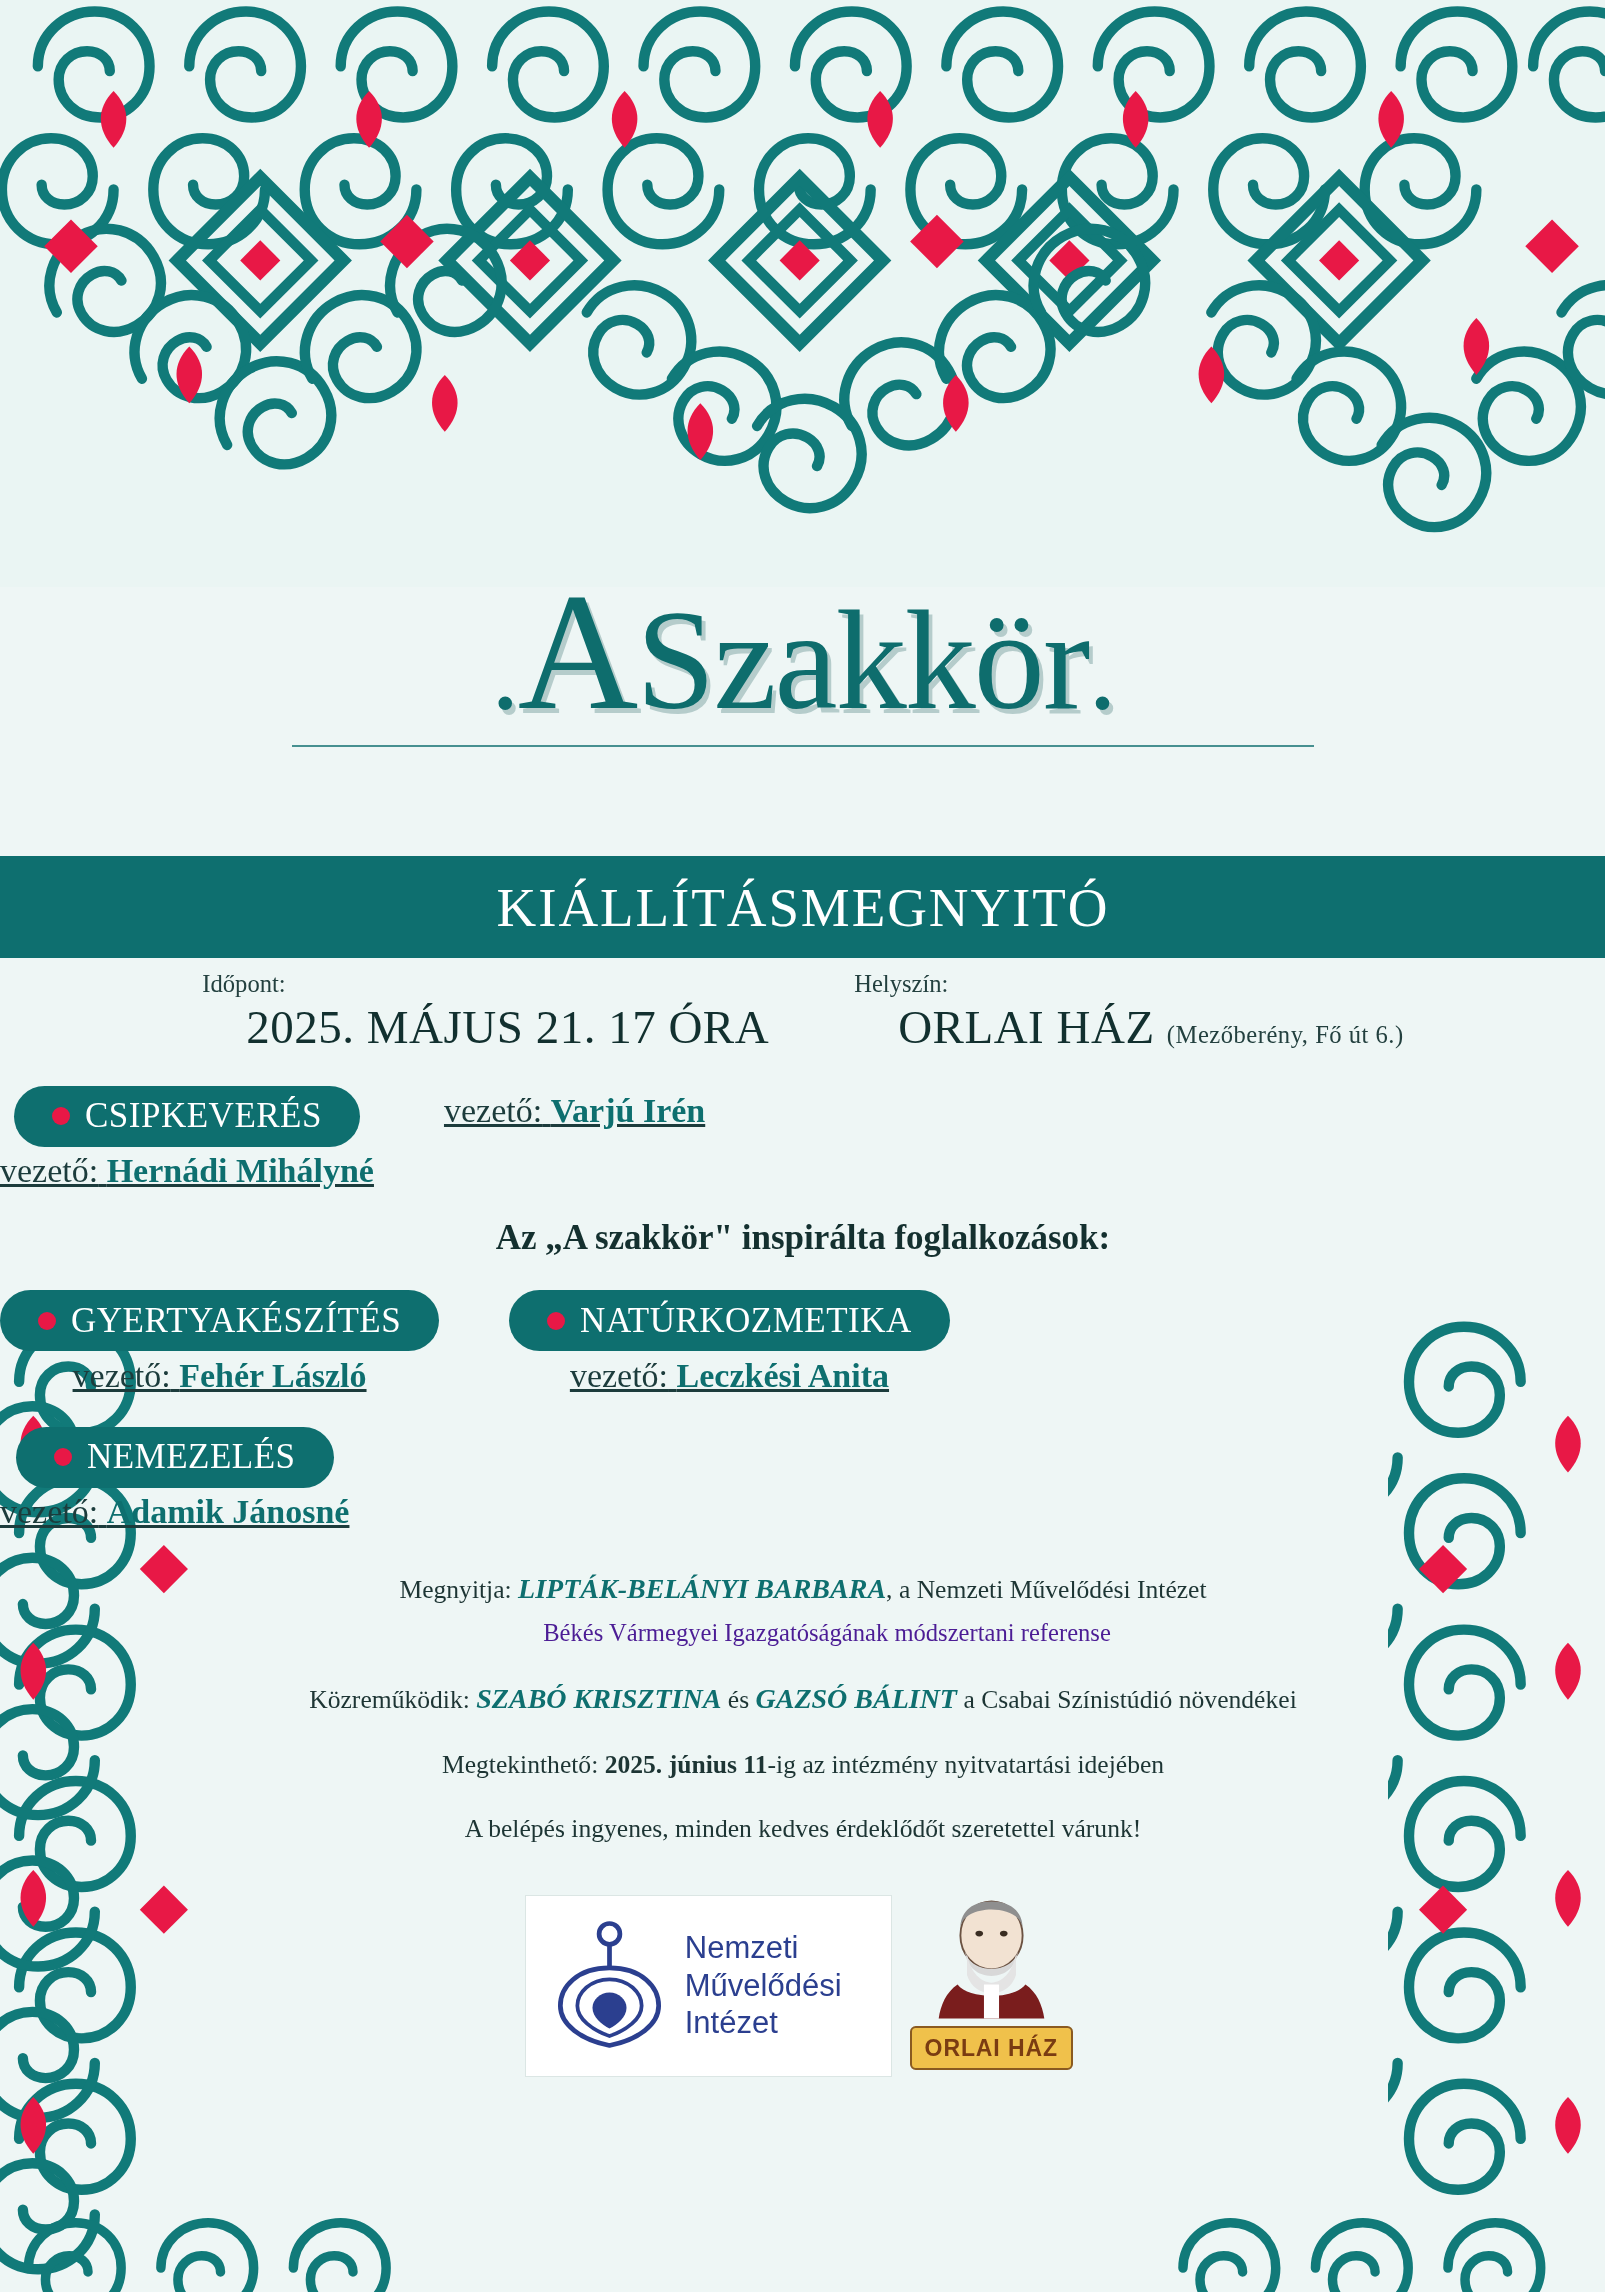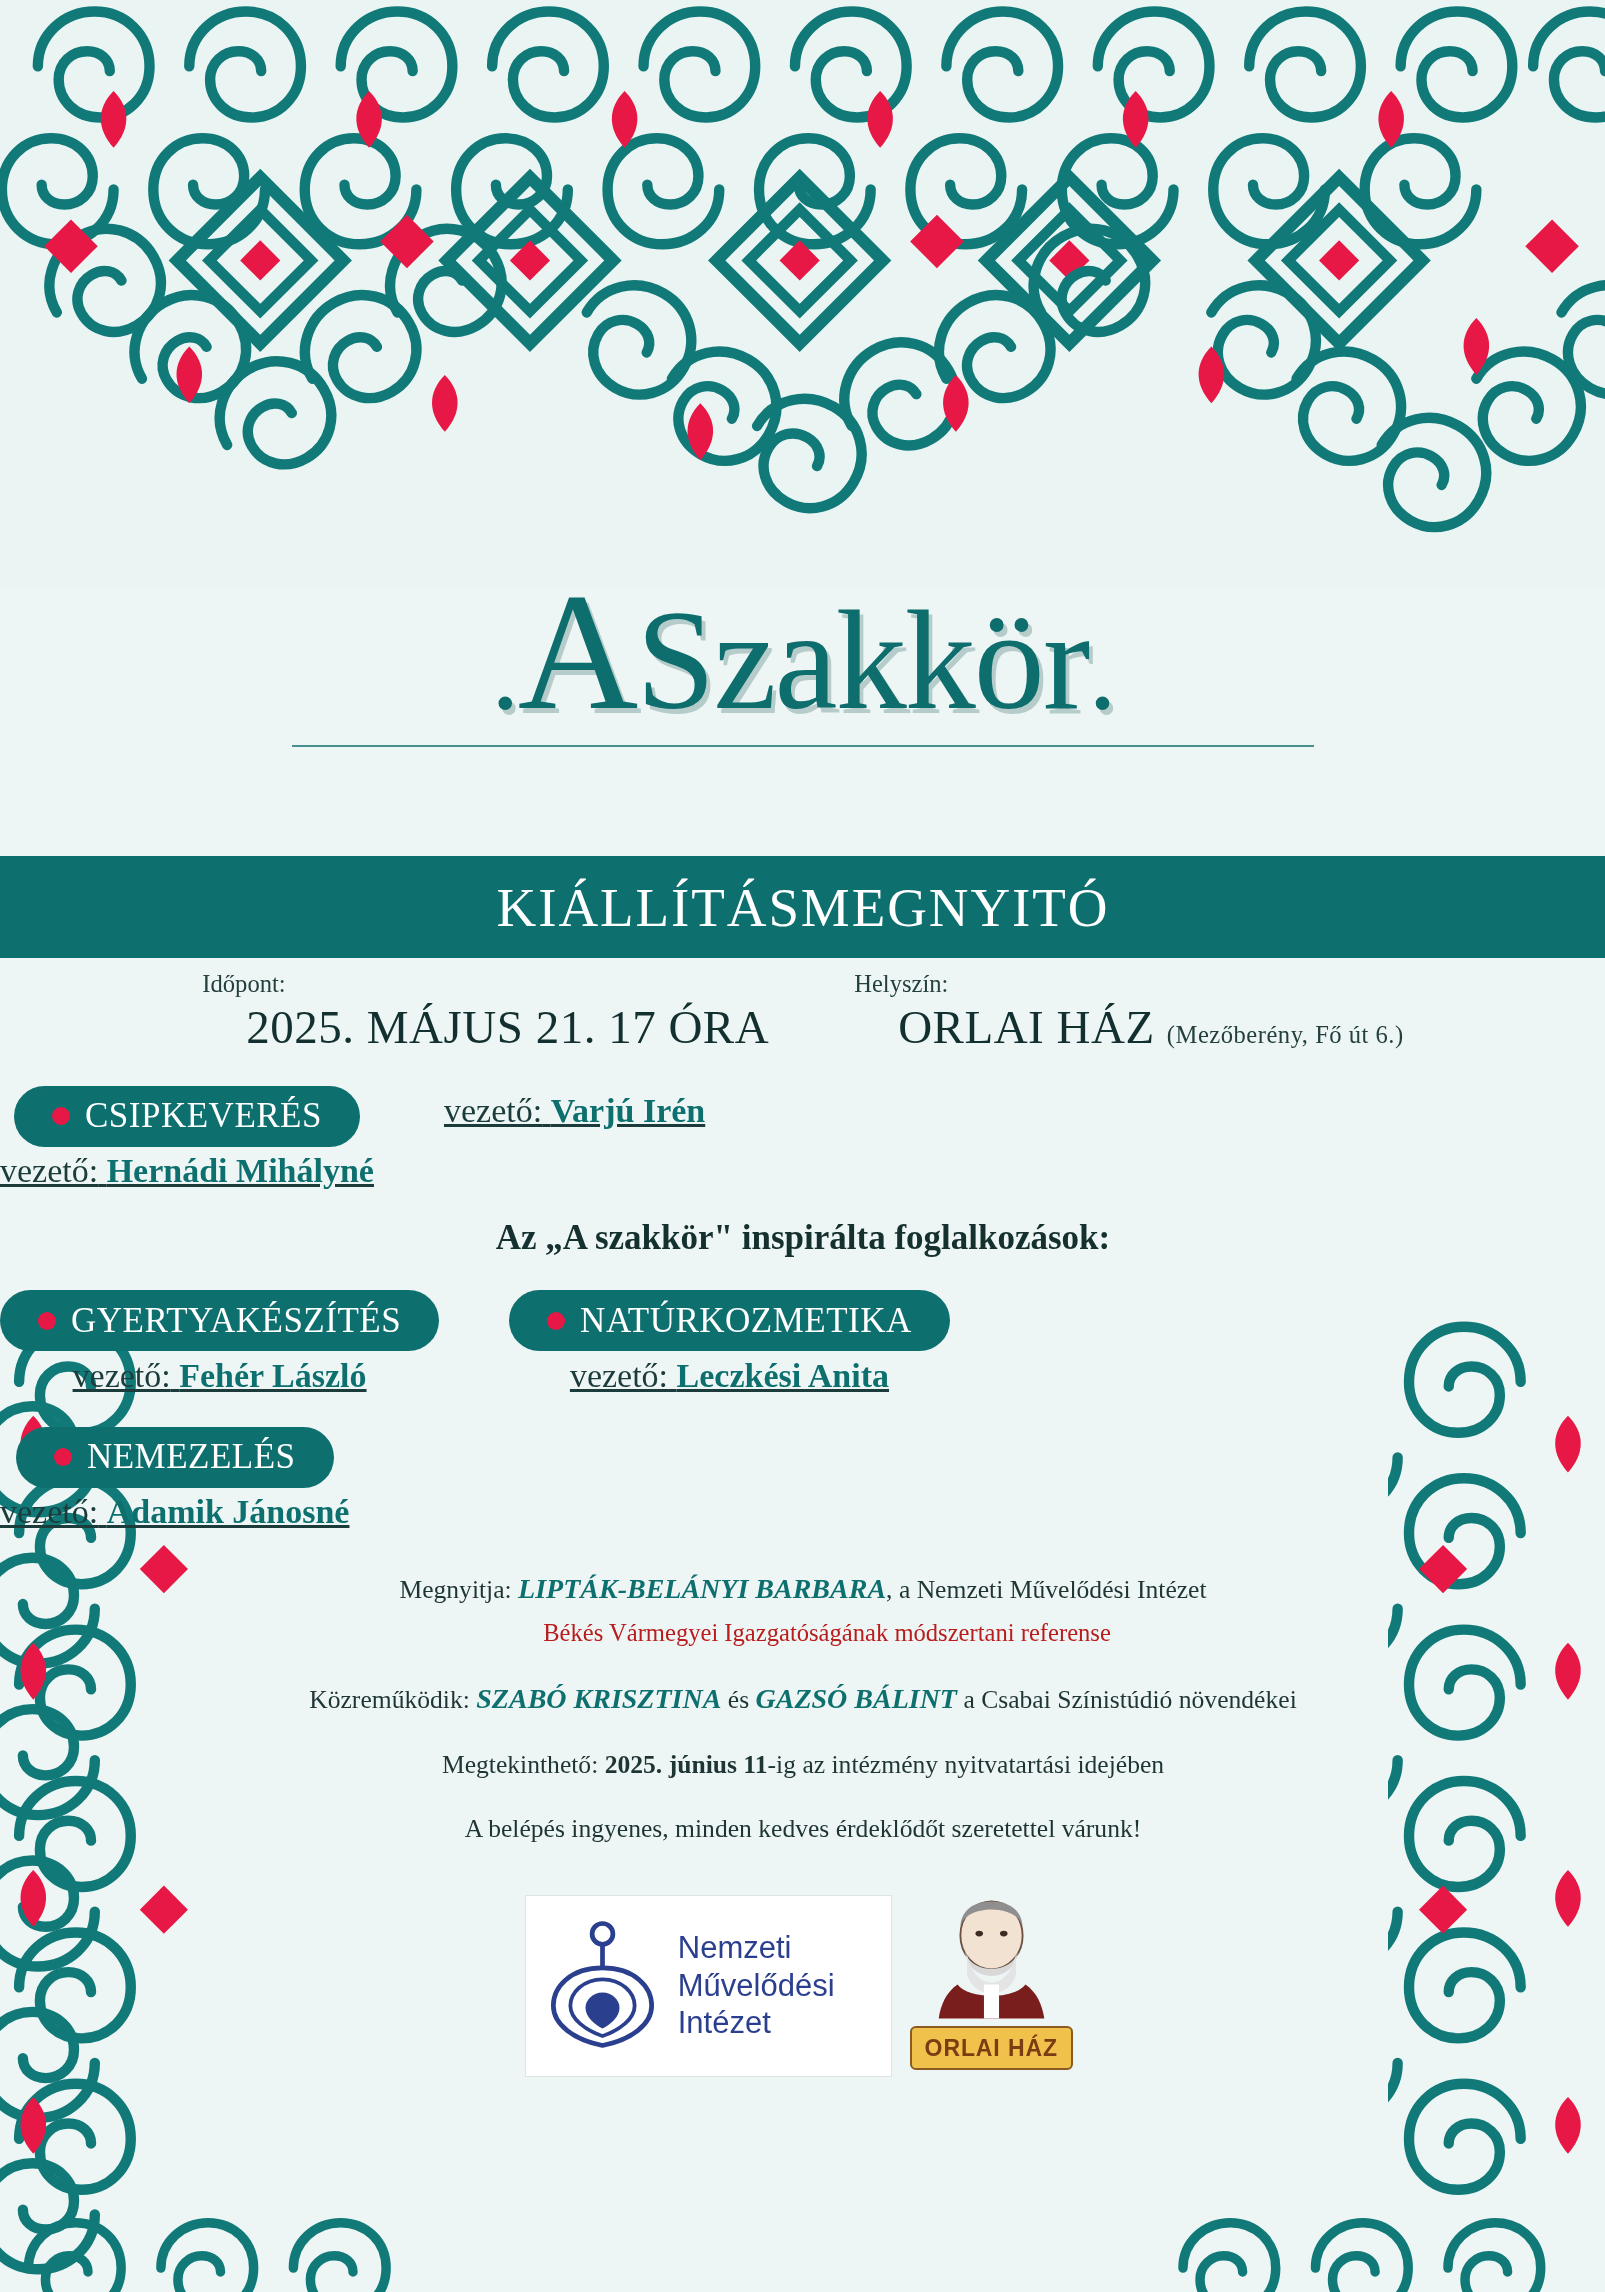--- a/index.html
+++ b/index.html
@@ -189,42 +189,42 @@
     font-style: italic;
     font-weight: bold;
     color: #0e6f6f;
     font-size: 28px;
   }
   .credit-line .b {
     font-weight: bold;
   }
   .credit-sub {
     font-size: 24.6px;
-    color: #b91c1c;
+    color: #4c1d95;
     margin-top: 3.8px;
     padding-left: 48px;
   }
 
   
   .logos {
     margin-top: 44px;
     display: flex;
     justify-content: center;
     align-items: center;
     gap: 9.5px;
   }
   .logo-nmi {
     width: 367px;
     height: 182px;
     background: #ffffff;
     border: 0.9px solid #dbe6e4;
     display: flex;
     align-items: center;
     gap: 15px;
-    padding: 0 16px;
+    padding: 0 23px;
     box-sizing: border-box;
   }
   .nmi-mark { flex: 0 0 auto; }
   .nmi-text {
     text-align: left;
     font-family: "Liberation Sans", sans-serif;
     color: #2b3f8f;
     font-size: 31px;
     line-height: 1.22;
   }

